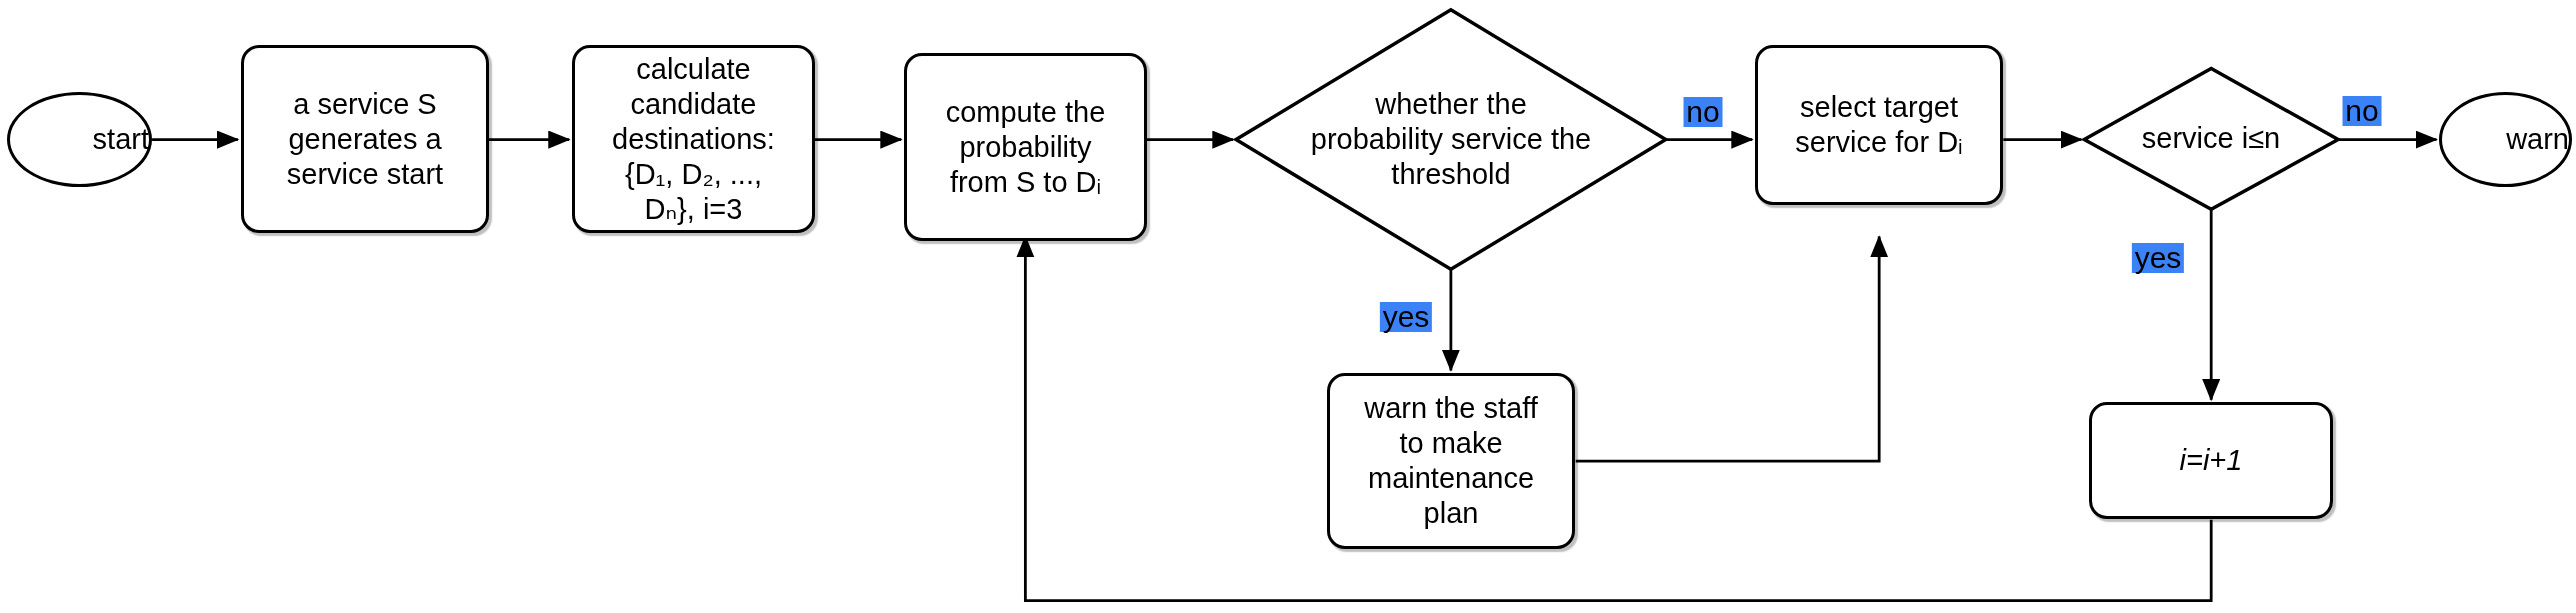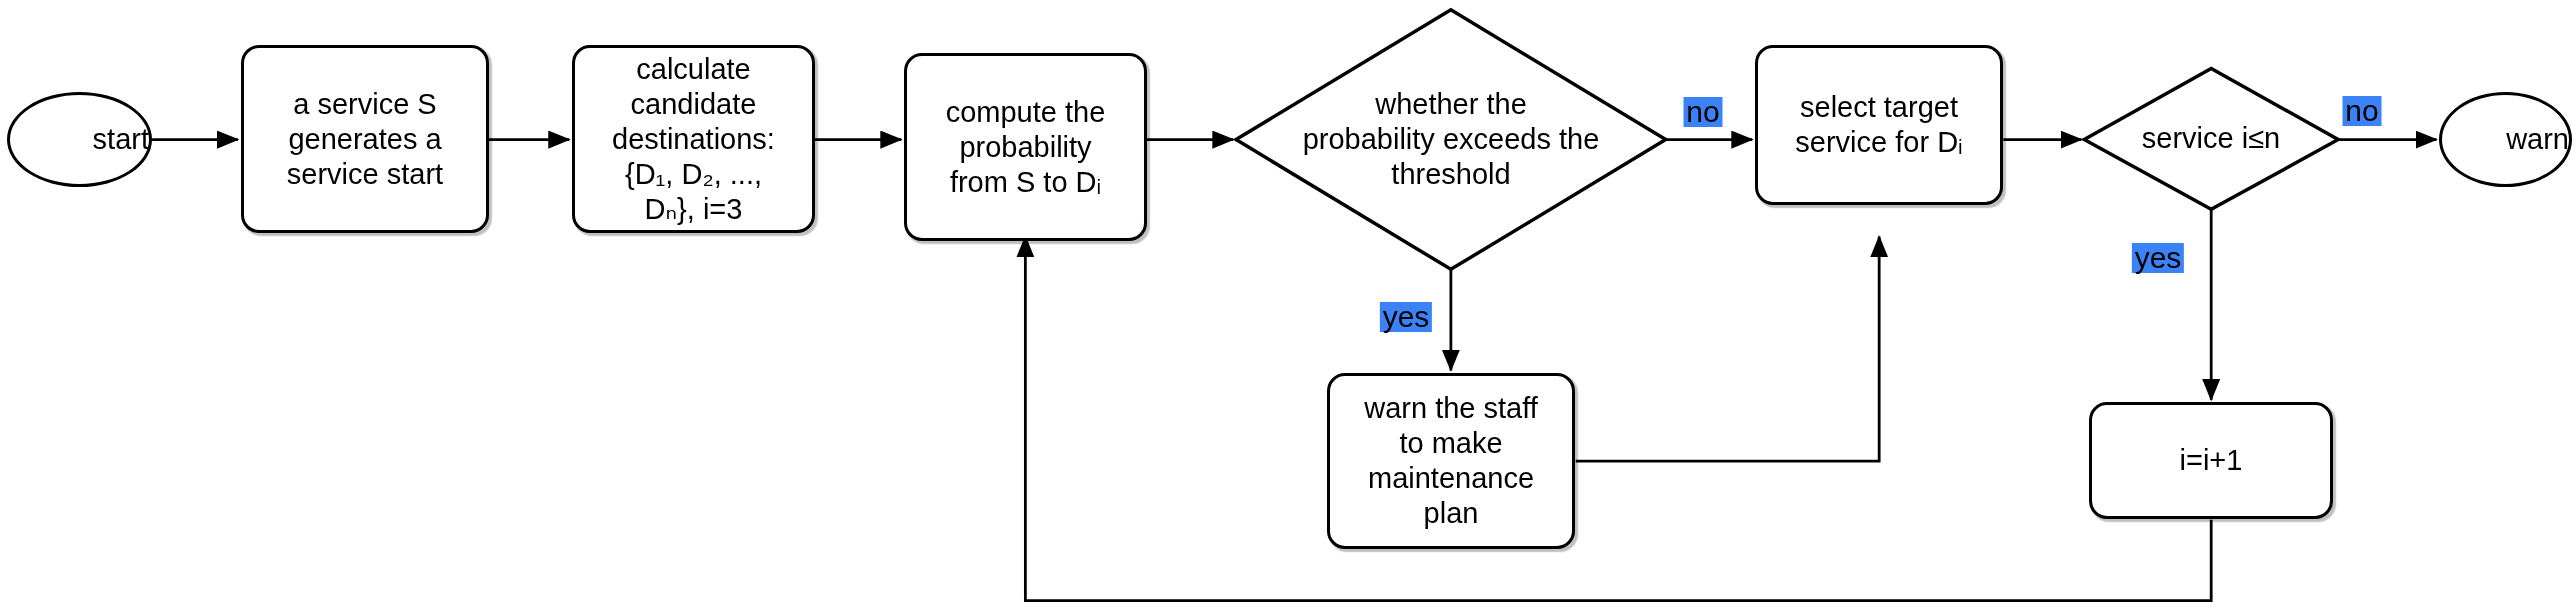--- a/index.html
+++ b/index.html
@@ -122,21 +122,21 @@
   </div>
 
   <div class="node process" style="left:904px; top:45px; width:243px; height:188px;margin-top:8px;">
     <span>compute the
 probability
 from S to Dᵢ</span>
   </div>
 
   <div class="decision-label" style="left:1236px; top:9.8px; width:430px; height:259px;">
     <span>whether the
-probability exceeds the
+probability service the
 threshold</span>
   </div>
 
   <div class="node process" style="left:1755px; top:45px; width:248px; height:160px;">
     <span>select target
 service for Dᵢ</span>
   </div>
 
   <div class="decision-label" style="left:2084px; top:68px; width:254px; height:141px;">
     <span>service i≤n</span>
@@ -146,21 +146,21 @@
     <span>warn</span>
   </div>
 
   <div class="node process" style="left:1327px; top:373px; width:248px; height:176px;">
     <span>warn the staff
 to make
 maintenance
 plan</span>
   </div>
 
-  <div class="node process" style="left:2089px; top:402px; width:244px; height:117px;">
+  <div class="node process" style="left:2089px; top:402px; width:244px; height:117px;font-style:italic;">
     <span>i=i+1</span>
   </div>
 
   <div class="edge-label" style="left:1703px; top:112px;">no</div>
 
   <div class="edge-label" style="left:1406px; top:317px;">yes</div>
 
   <div class="edge-label" style="left:2158px; top:258px;">yes</div>
 
   <div class="edge-label" style="left:2362px; top:111px;">no</div>

